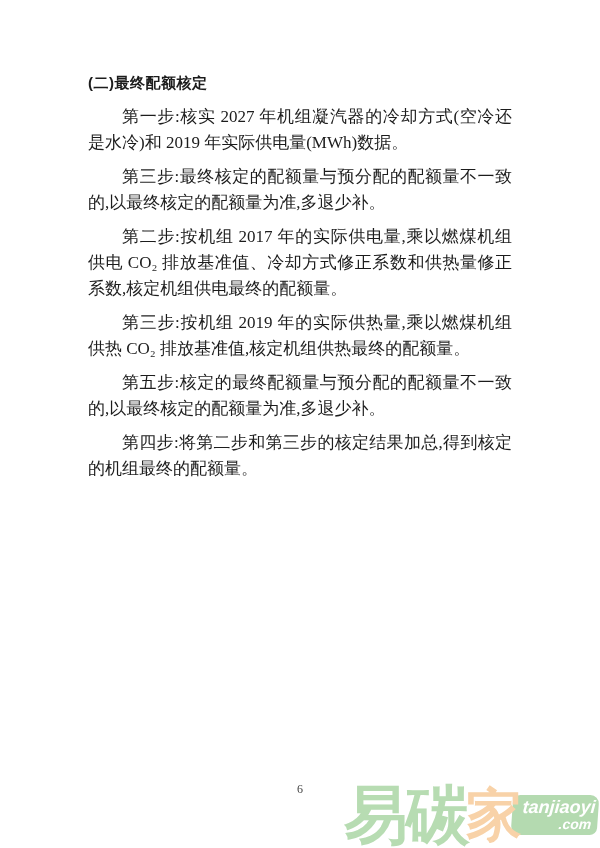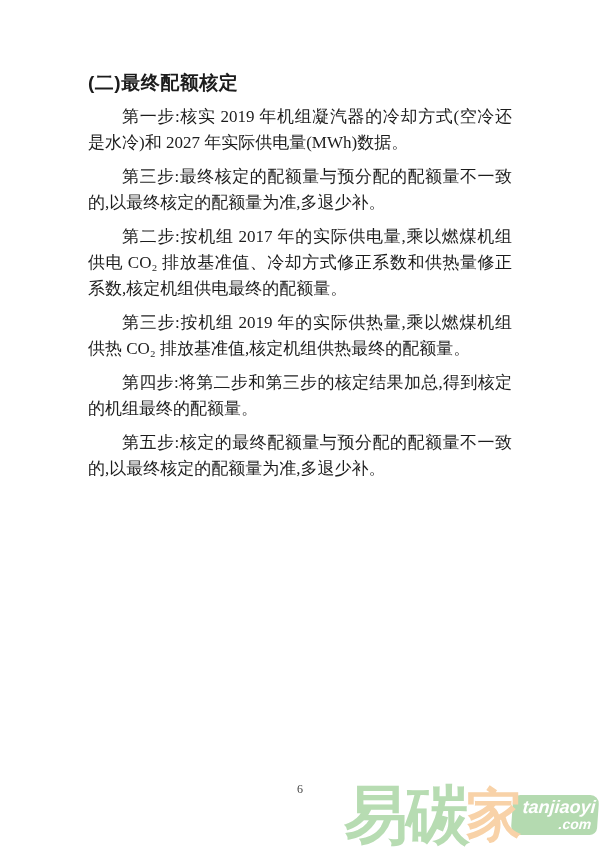--- a/index.html
+++ b/index.html
@@ -21,21 +21,21 @@
     left: 88px;
     top: 70px;
     width: 424px;
     font-size: 17px;
     line-height: 26px;
     text-align: justify;
   }
   .doc-heading {
     margin: 0;
     font-family: "Liberation Sans", "DejaVu Sans", sans-serif;
-    font-size: 19px;
+    font-size: 15px;
     font-weight: 700;
     line-height: 26px;
     text-align: left;
     letter-spacing: 0.5px;
   }
   .doc-subheading {
     margin: 9px 0 0 0;
     font-family: "Liberation Sans", "DejaVu Sans", sans-serif;
     font-size: 17px;
     font-weight: 700;
@@ -112,28 +112,28 @@
 </style>
 </head>
 <body>
 
 <div class="page">
 
   <div class="content">
     <h1 class="doc-heading">(二)最终配额核定</h1>
 
 
-    <p class="para">第一步:核实 2019 年机组凝汽器的冷却方式(空冷还是水冷)和 2027 年实际供电量(MWh)数据。</p>
+    <p class="para">第一步:核实 2027 年机组凝汽器的冷却方式(空冷还是水冷)和 2019 年实际供电量(MWh)数据。</p>
     <p class="para">第三步:最终核定的配额量与预分配的配额量不一致的,以最终核定的配额量为准,多退少补。</p>
 
 
     <p class="para">第二步:按机组 2017 年的实际供电量,乘以燃煤机组供电 CO₂ 排放基准值、冷却方式修正系数和供热量修正系数,核定机组供电最终的配额量。</p>
     <p class="para">第三步:按机组 2019 年的实际供热量,乘以燃煤机组供热 CO₂ 排放基准值,核定机组供热最终的配额量。</p>
+    <p class="para">第五步:核定的最终配额量与预分配的配额量不一致的,以最终核定的配额量为准,多退少补。</p>
     <p class="para">第四步:将第二步和第三步的核定结果加总,得到核定的机组最终的配额量。</p>
-    <p class="para">第五步:核定的最终配额量与预分配的配额量不一致的,以最终核定的配额量为准,多退少补。</p>
   </div>
 
   <div class="page-number">6</div>
 
   <div class="watermark">
     <span class="wm-green">易碳</span>
     <span class="wm-orange">家</span>
     <span class="wm-badge">
       <span class="wm-badge-line1">tanjiaoyi</span>
       <span class="wm-badge-line2">.com</span>

